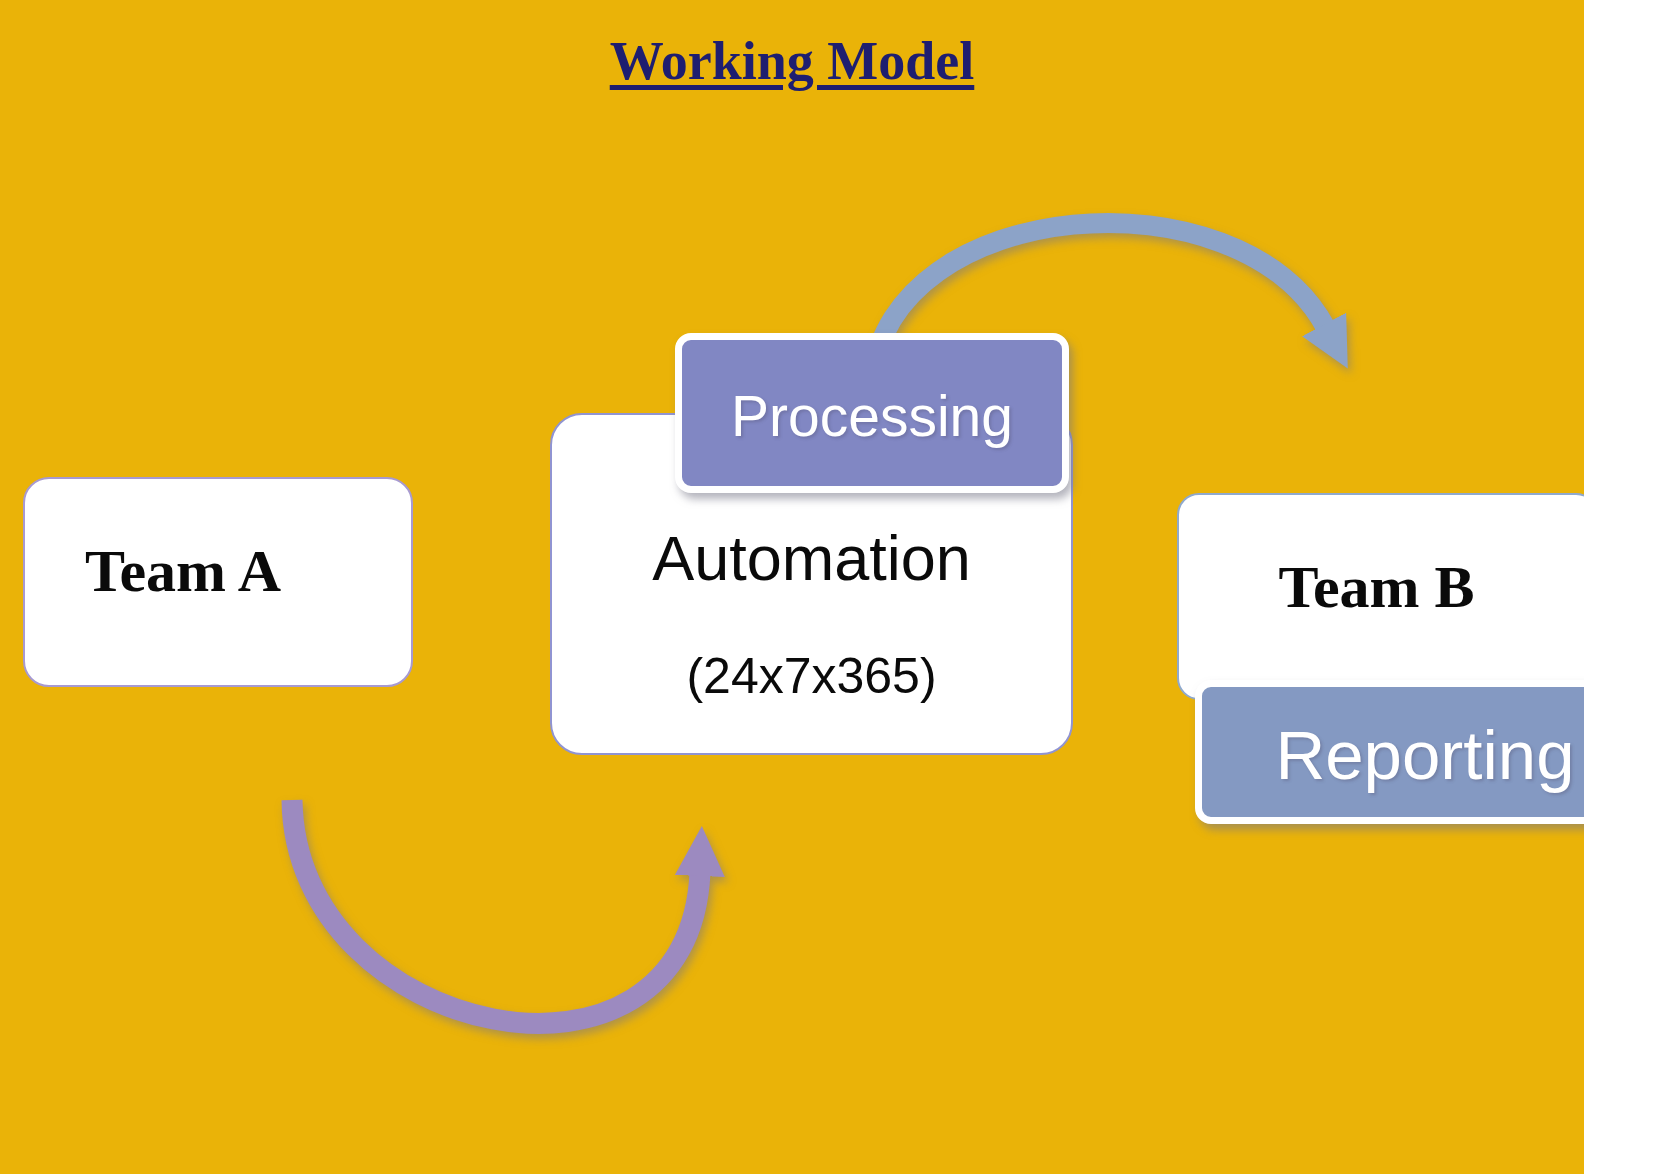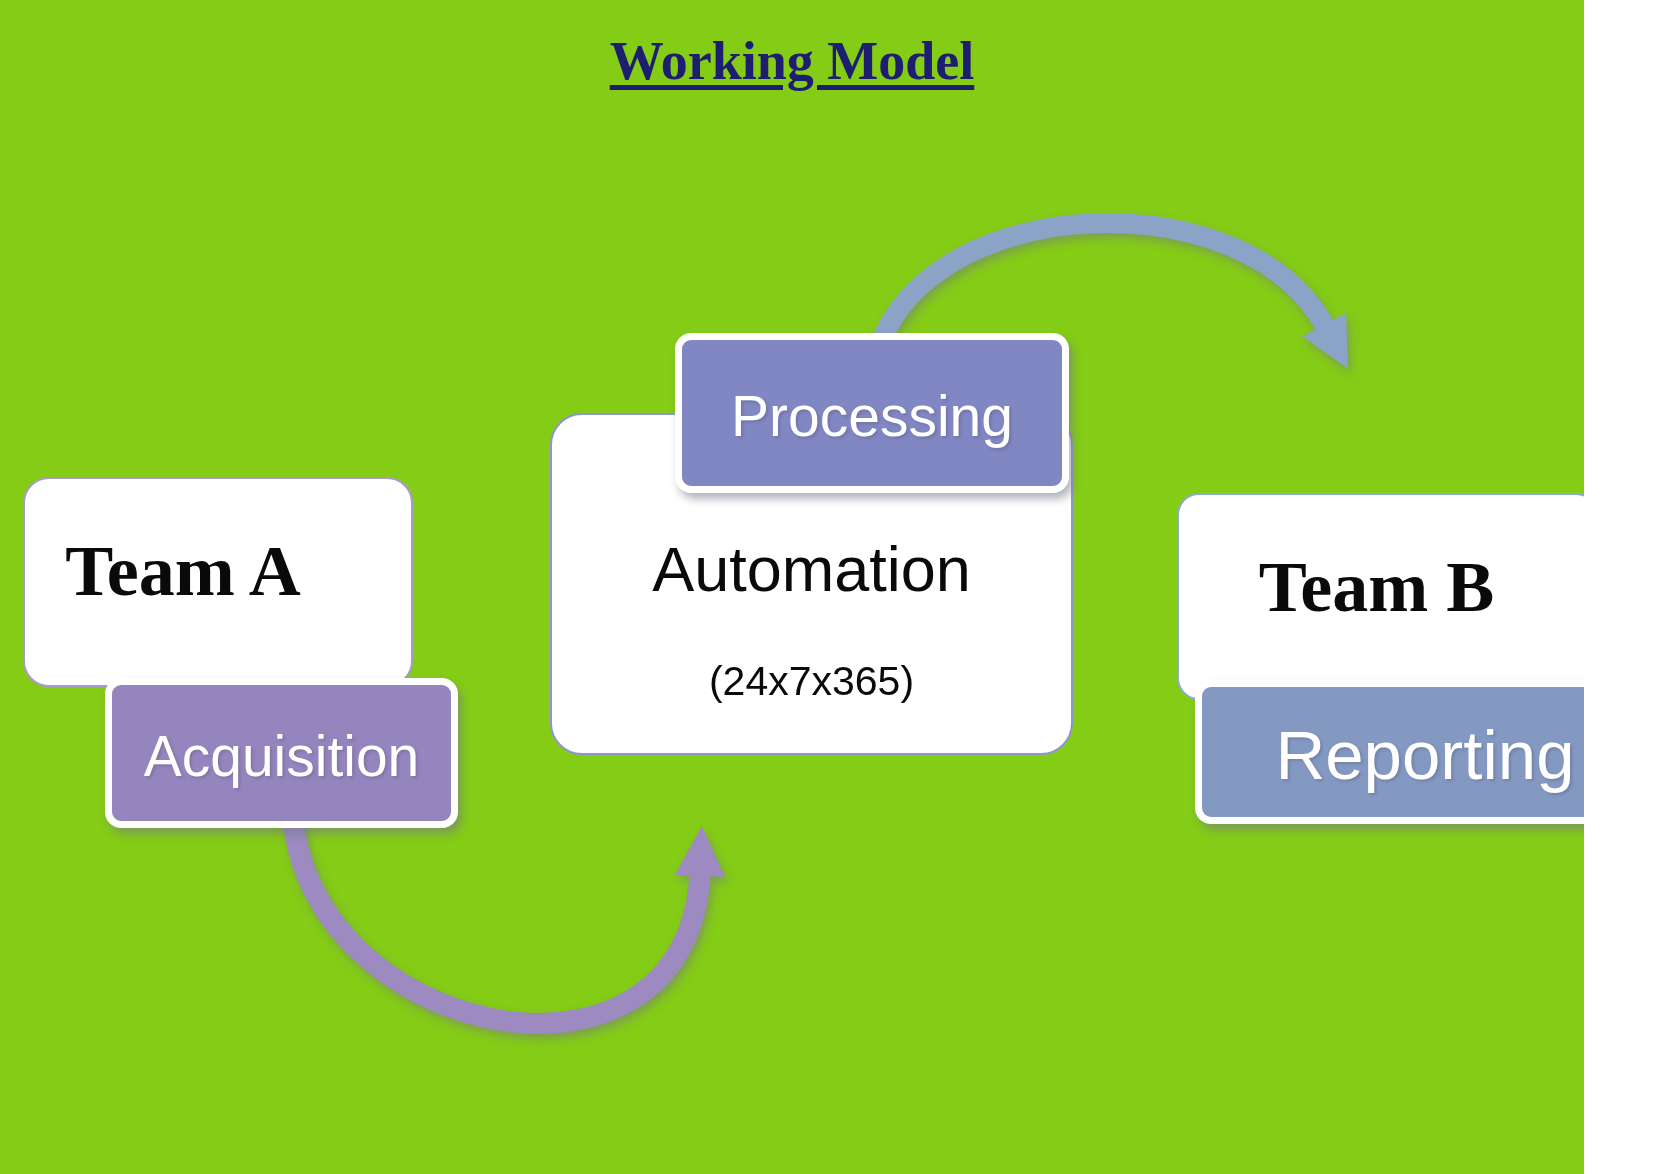--- a/index.html
+++ b/index.html
@@ -1,20 +1,20 @@
 <!DOCTYPE html>
 <html><head>
 <meta charset="utf-8">
 <style>
   html, body { margin: 0; padding: 0; background: #ffffff; }
   .canvas {
     position: relative;
     width: 1584px;
     height: 1174px;
-    background: #84cc16;
+    background: #eab308;
     overflow: hidden;
     font-family: "Liberation Sans", sans-serif;
   }
 
   
   .title-wrap {
     position: absolute;
     top: 30px; left: 0; right: 0;
     text-align: center;
   }
@@ -59,32 +59,32 @@
   .box-team-b {
     left: 1177px; top: 493px; width: 421px; height: 207px;
     border: 2px solid #8fa9ce;
     border-radius: 22px;
     padding-right: 22px; padding-bottom: 18px;
     box-sizing: border-box;
   }
   .team-label {
     font-family: "Liberation Serif", serif;
     font-weight: bold;
-    font-size: 72px;
+    font-size: 60px;
     color: #0a0a0a;
     white-space: nowrap;
   }
   .automation-label {
     font-size: 63px;
     color: #0a0a0a;
     line-height: 1.05;
     white-space: nowrap;
   }
   .automation-sub {
-    font-size: 41px;
+    font-size: 50px;
     color: #0a0a0a;
     margin-top: 8px;
     white-space: nowrap;
   }
 
   
   .badge {
     position: absolute;
     z-index: 3;
     display: flex;
@@ -160,23 +160,20 @@
 
   <div class="white-box box-automation">
     <span class="automation-label">Automation</span>
     <span class="automation-sub">(24x7x365)</span>
   </div>
 
   <div class="white-box box-team-b">
     <span class="team-label">Team B</span>
   </div>
 
-  <div class="badge badge-acquisition">
-    <span>Acquisition</span>
-  </div>
 
   <div class="badge badge-processing">
     <span>Processing</span>
   </div>
 
   <div class="badge badge-reporting">
     <span>Reporting</span>
   </div>
 
 </div>

